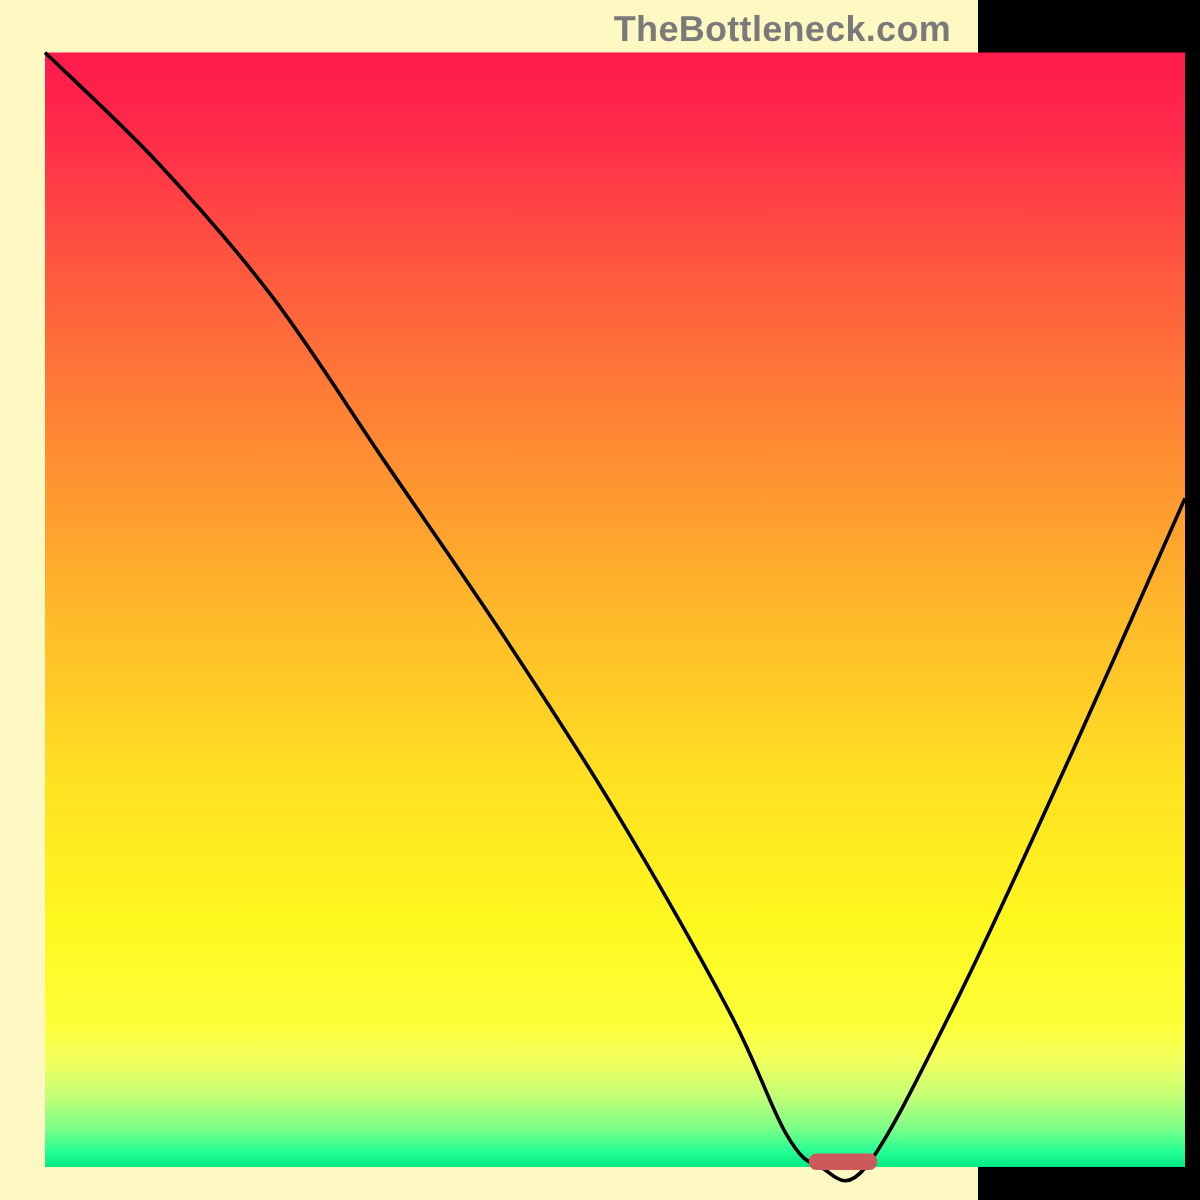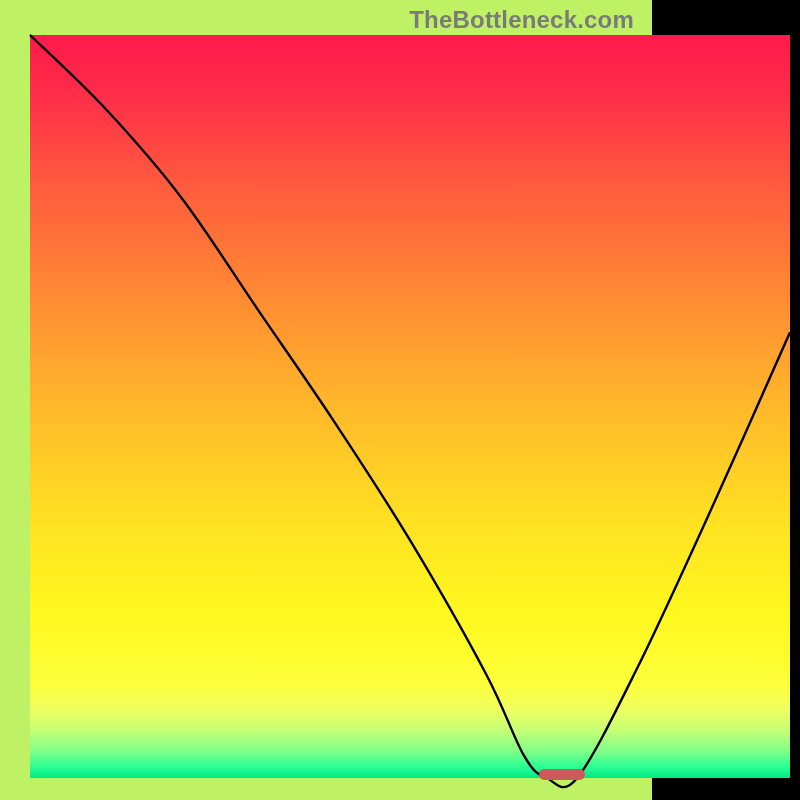--- a/index.html
+++ b/index.html
@@ -7,21 +7,21 @@
     padding: 0;
     width: 800px;
     height: 800px;
     background: #000;
     overflow: hidden;
   }
   .frame {
     position: relative;
     width: 652px;
     height: 800px;
-    background: #bef264;
+    background: #fef9c3;
   }
   .watermark {
     position: absolute;
     top: 6px;
     right: 18px;
     color: #7a7a7a;
     font-family: Arial, Helvetica, sans-serif;
     font-size: 24px;
     font-weight: 600;
     letter-spacing: 0.2px;

